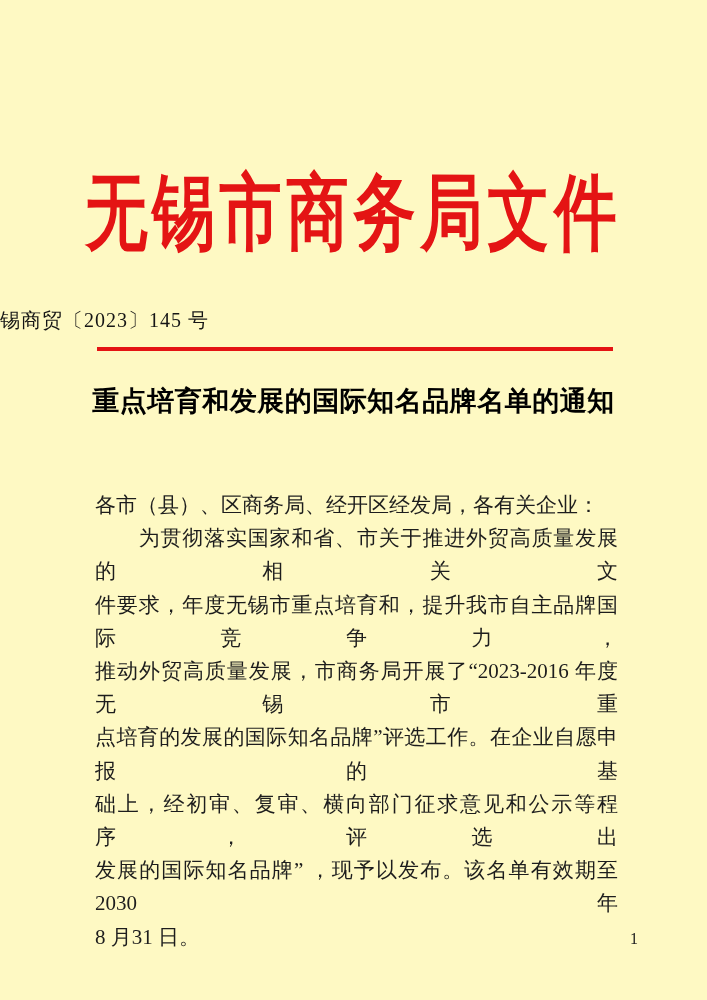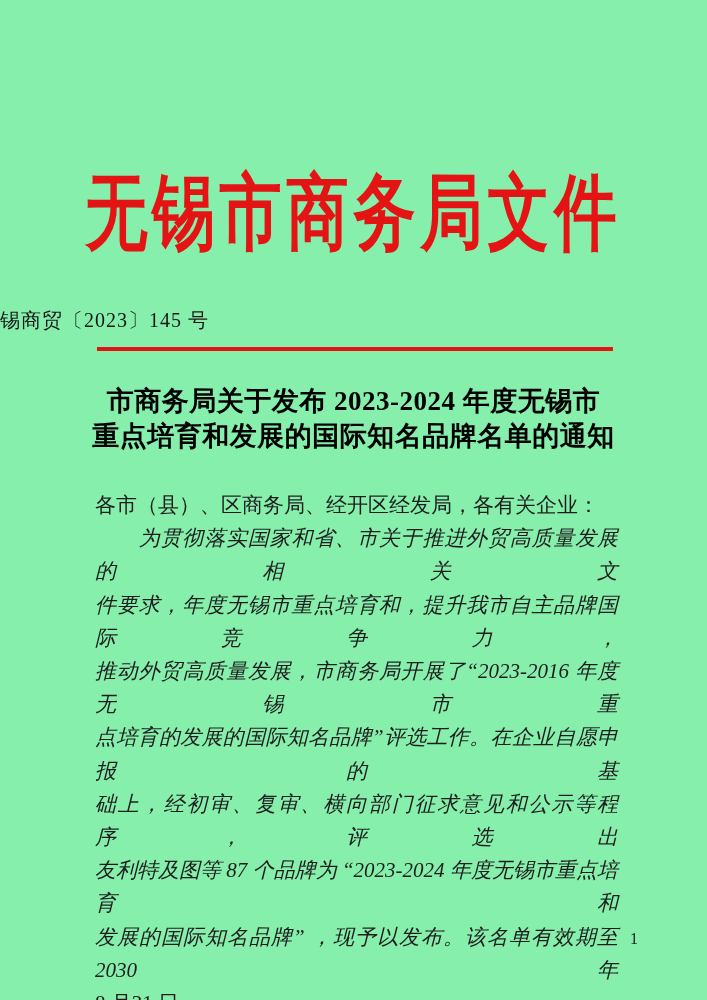--- a/index.html
+++ b/index.html
@@ -4,21 +4,21 @@
 <style>
   html, body {
     margin: 0;
     padding: 0;
     background: #ffffff;
   }
   .page {
     position: relative;
     width: 707px;
     height: 1000px;
-    background: #86efac;
+    background: #fef9c3;
     overflow: hidden;
     font-family: "Liberation Serif", "DejaVu Serif", serif;
   }
   .agency-banner {
     position: absolute;
     top: 181px;
     left: 0;
     width: 707px;
     height: 64px;
     line-height: 64px;
@@ -70,21 +70,20 @@
     font-size: 21px;
     line-height: 33.2px;
     color: #1d1d1d;
     text-align: justify;
   }
   .body-line {
     text-align-last: left;
   }
   .body-line.stretch {
     text-align-last: justify;
-    font-style: italic;
   }
   .page-number {
     position: absolute;
     top: 929px;
     left: 622px;
     width: 24px;
     text-align: center;
     font-size: 16px;
     line-height: 20px;
     color: #202020;
@@ -95,31 +94,29 @@
 
 <div class="page">
 
   <div class="agency-banner">无锡市商务局文件</div>
 
   <div class="doc-number">锡商贸〔2023〕145 号</div>
 
   <div class="red-line"></div>
 
   <div class="doc-title">
-      <div class="title-line">市商务局关于发布 2023-2024 年度无锡市</div>
       <div class="title-line">重点培育和发展的国际知名品牌名单的通知</div>
     </div>
 
   <div class="body-text">
       <div class="body-line">各市（县）、区商务局、经开区经发局，各有关企业：</div>
       <div class="body-line stretch">　　为贯彻落实国家和省、市关于推进外贸高质量发展的相关文</div>
       <div class="body-line stretch">件要求，年度无锡市重点培育和，提升我市自主品牌国际竞争力，</div>
       <div class="body-line stretch">推动外贸高质量发展，市商务局开展了“2023-2016 年度无锡市重</div>
       <div class="body-line stretch">点培育的发展的国际知名品牌”评选工作。在企业自愿申报的基</div>
       <div class="body-line stretch">础上，经初审、复审、横向部门征求意见和公示等程序，评选出</div>
-      <div class="body-line stretch">友利特及图等 87 个品牌为 “2023-2024 年度无锡市重点培育和</div>
       <div class="body-line stretch">发展的国际知名品牌” ，现予以发布。该名单有效期至 2030 年</div>
       <div class="body-line">8 月31 日。</div>
     </div>
 
   <div class="page-number">1</div>
 
 </div>
 
 </body></html>

